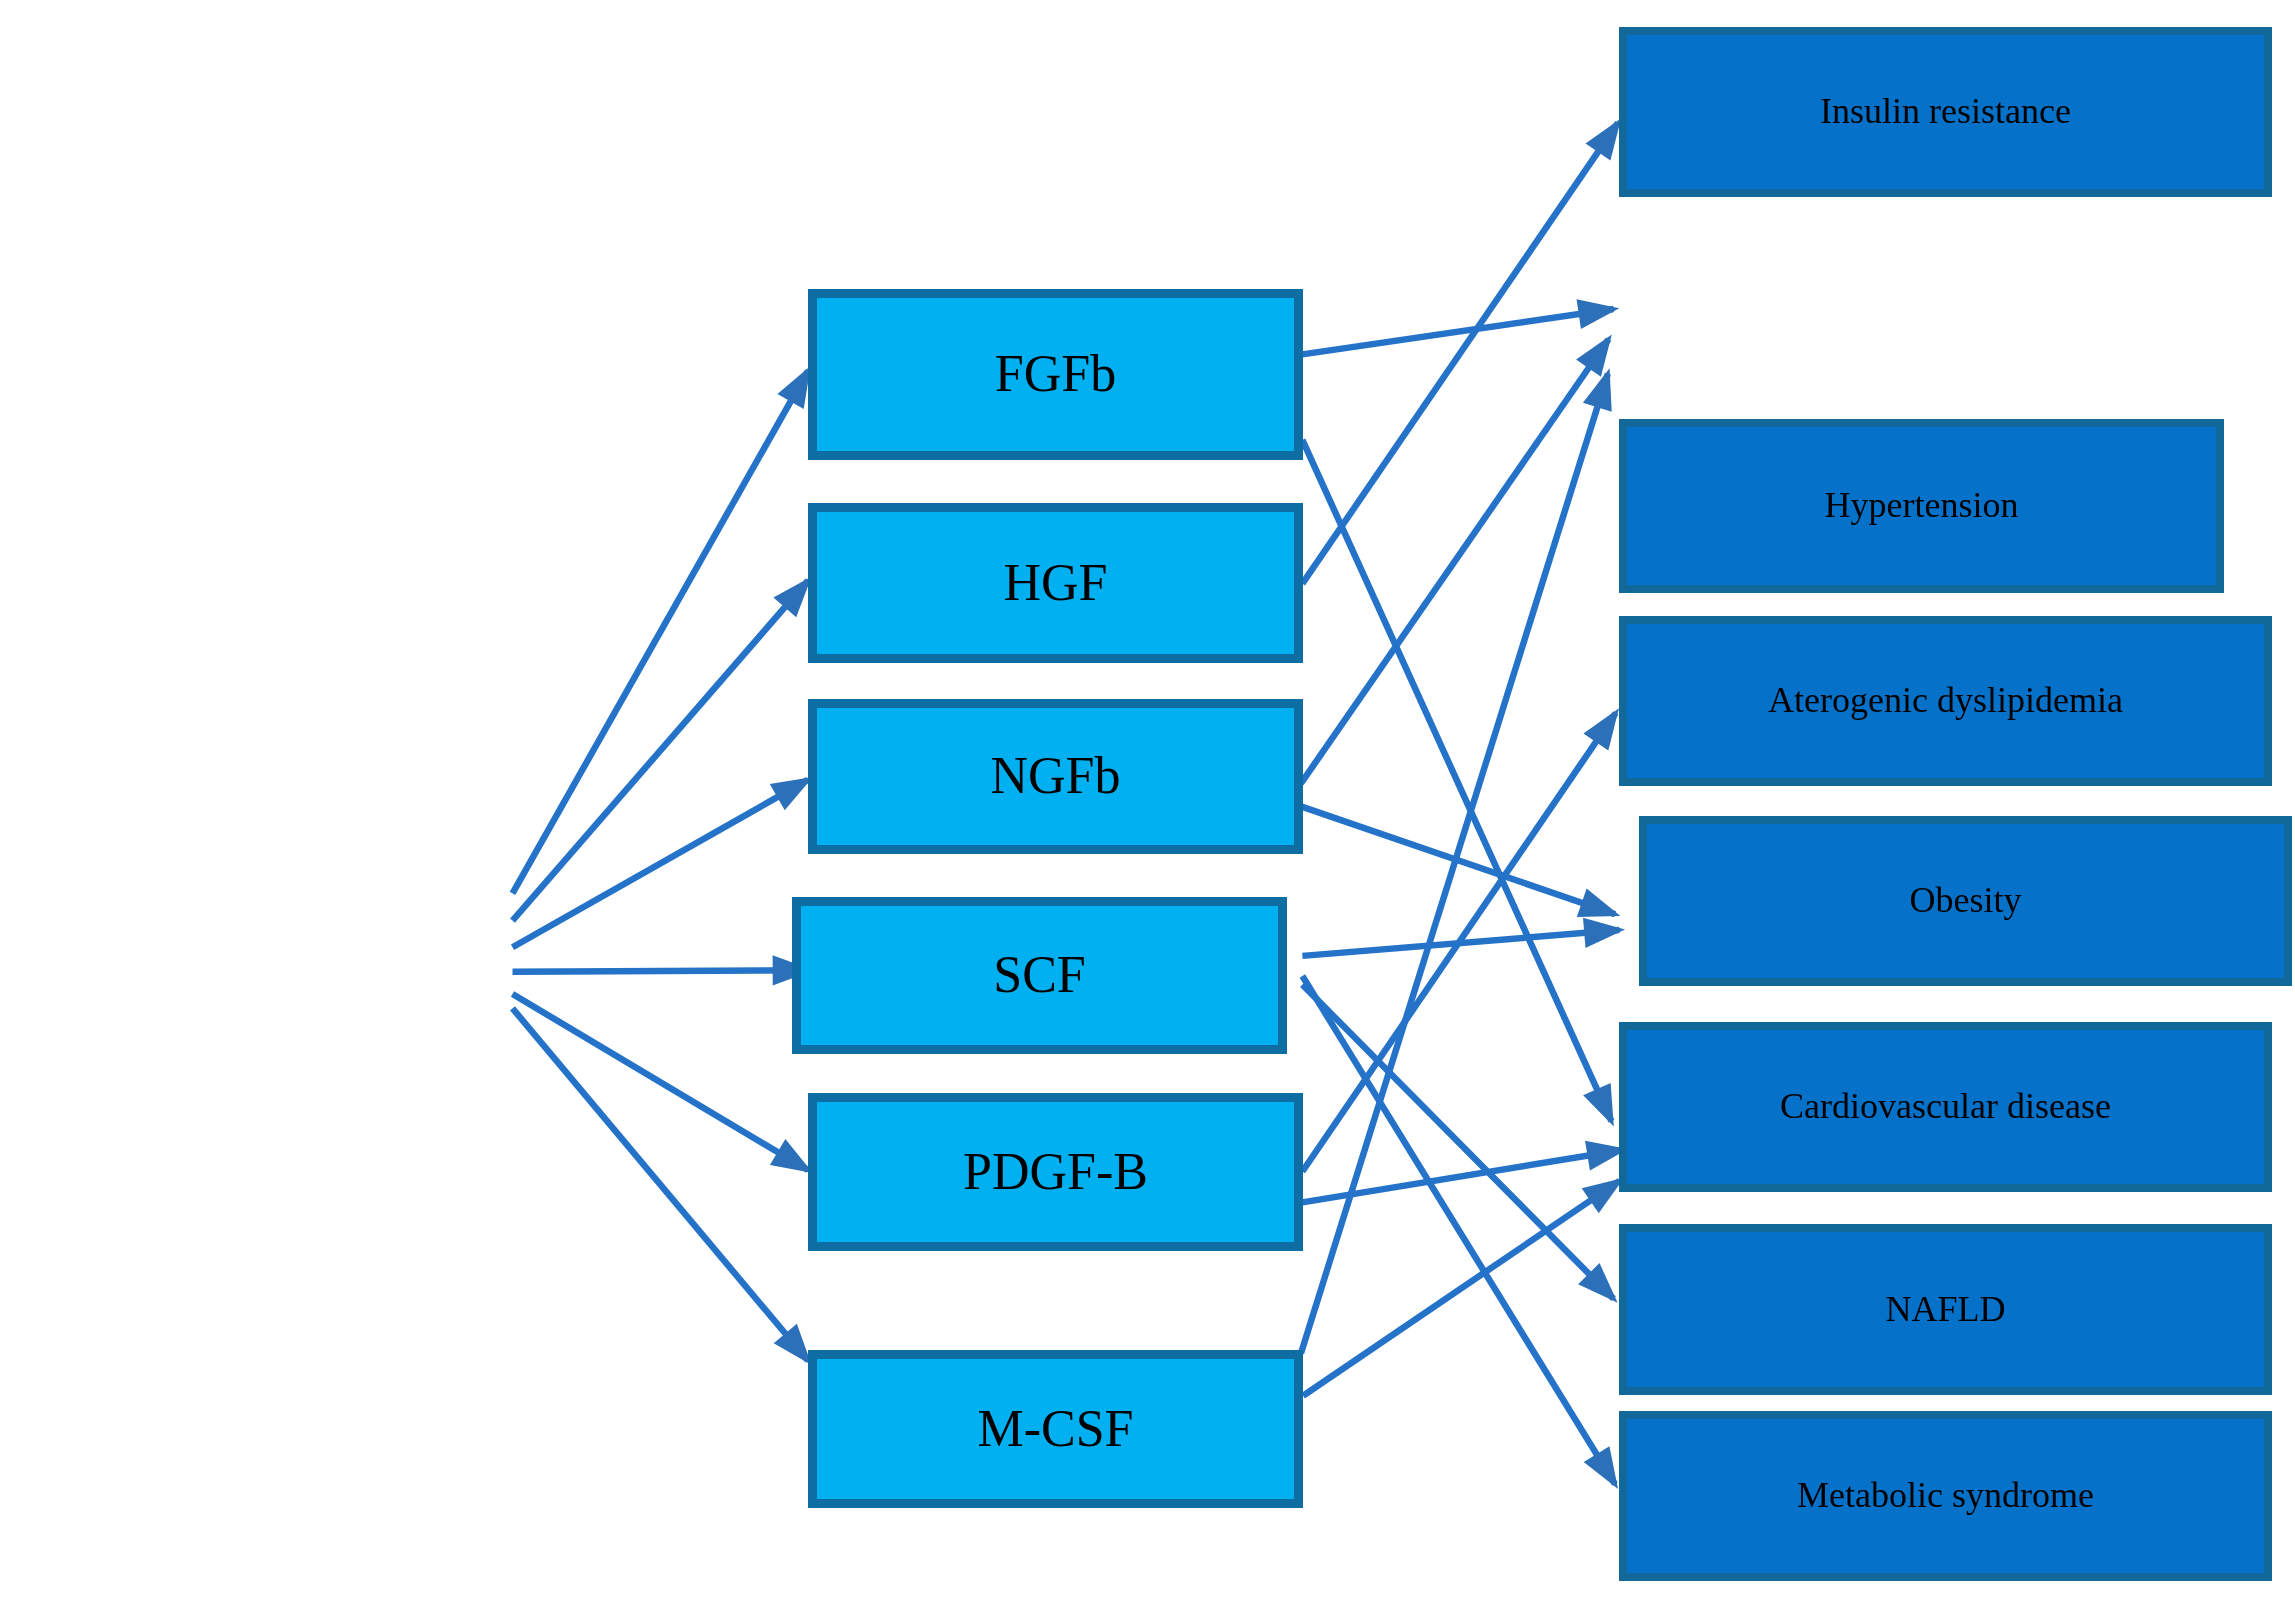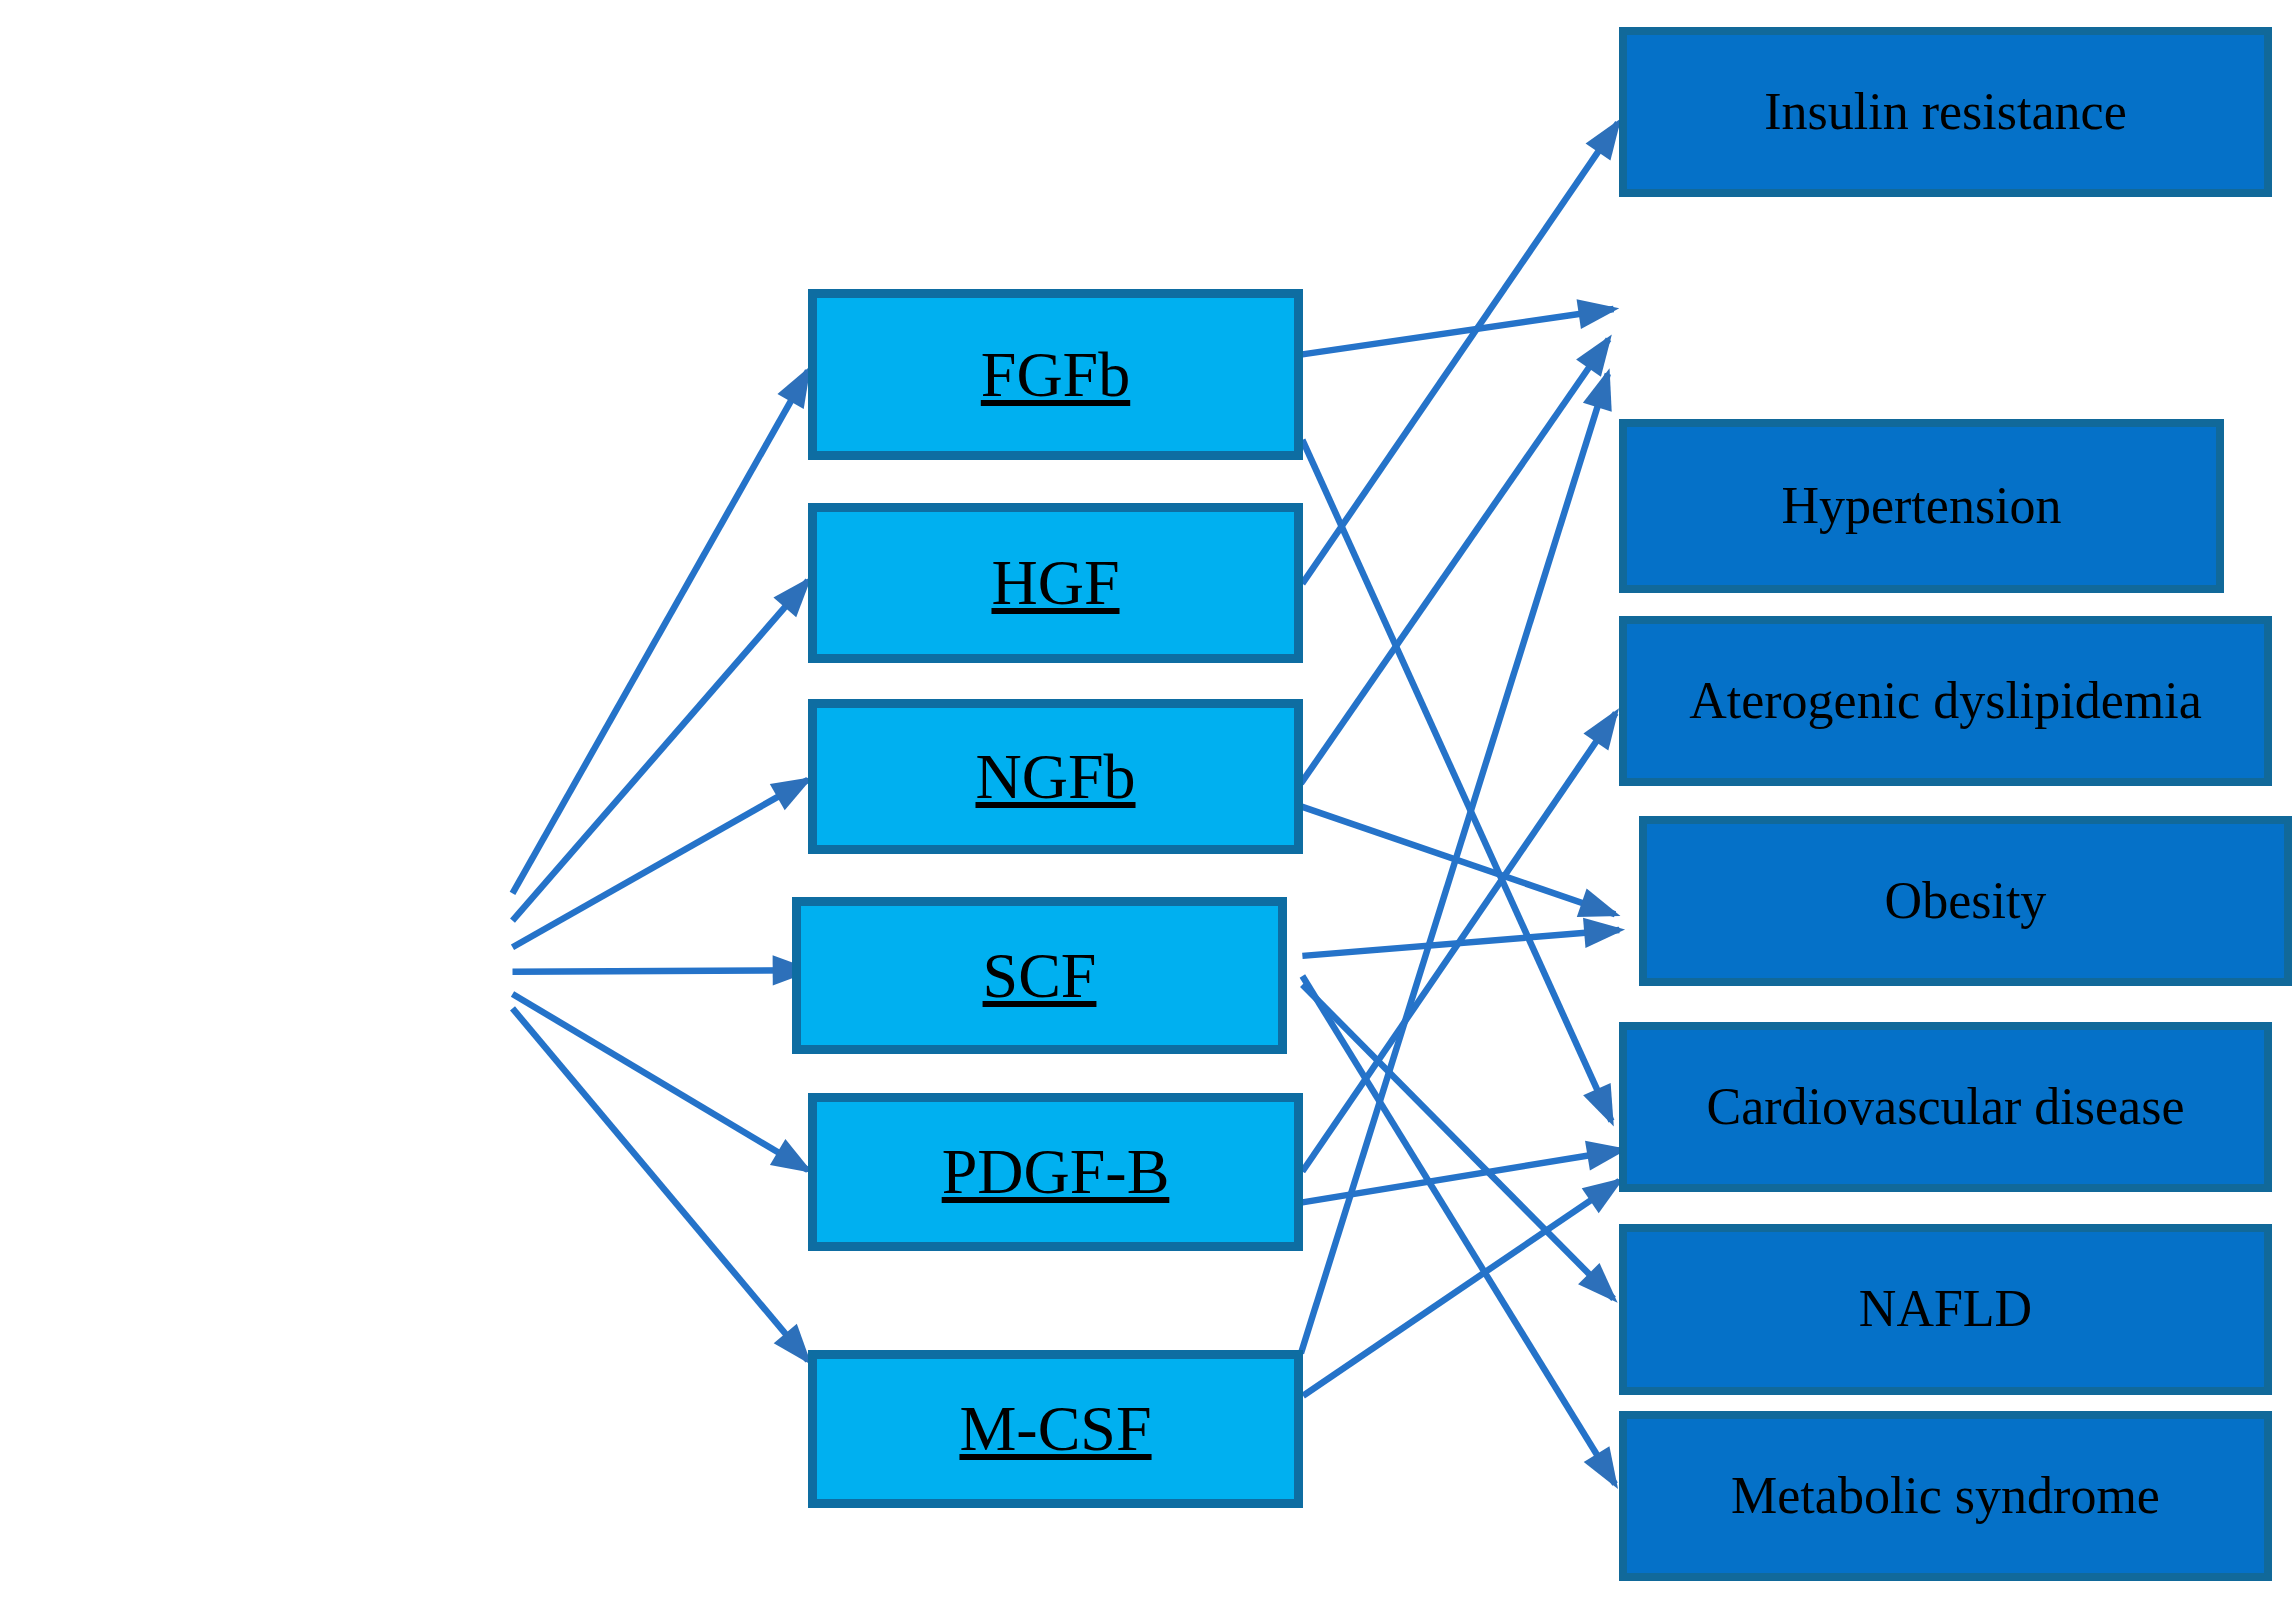--- a/index.html
+++ b/index.html
@@ -25,27 +25,26 @@
     display: flex;
     align-items: center;
     justify-content: center;
     text-align: center;
     color: #000000;
     line-height: 1.05;
   }
   .node--source, .node--factor {
     background: var(--primary-fill);
     border: 9.3px solid var(--primary-border);
-    font-size: 64px;
-    text-decoration: underline;
+    font-size: 52px;
   }
   .node--outcome {
     background: var(--secondary-fill);
     border: 8.6px solid var(--secondary-border);
-    font-size: 52px;
+    font-size: 36px;
   }
   .node span { display: block; padding: 0 13px; }
   .edge { stroke: var(--arrow-color); stroke-width: 9; fill: none; }
 </style>
 </head>
 <body>
 
 <div id="diagram">
     <svg id="edges-layer" width="2295" height="1620" viewBox="0 0 3193 2254" xmlns="http://www.w3.org/2000/svg">
       <defs>

